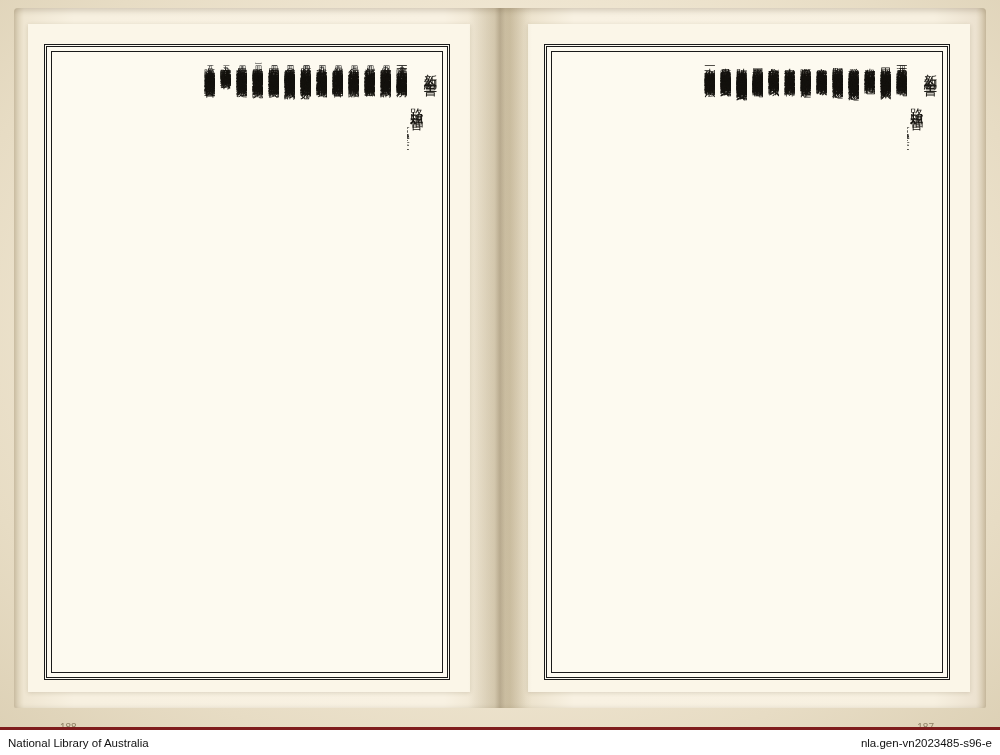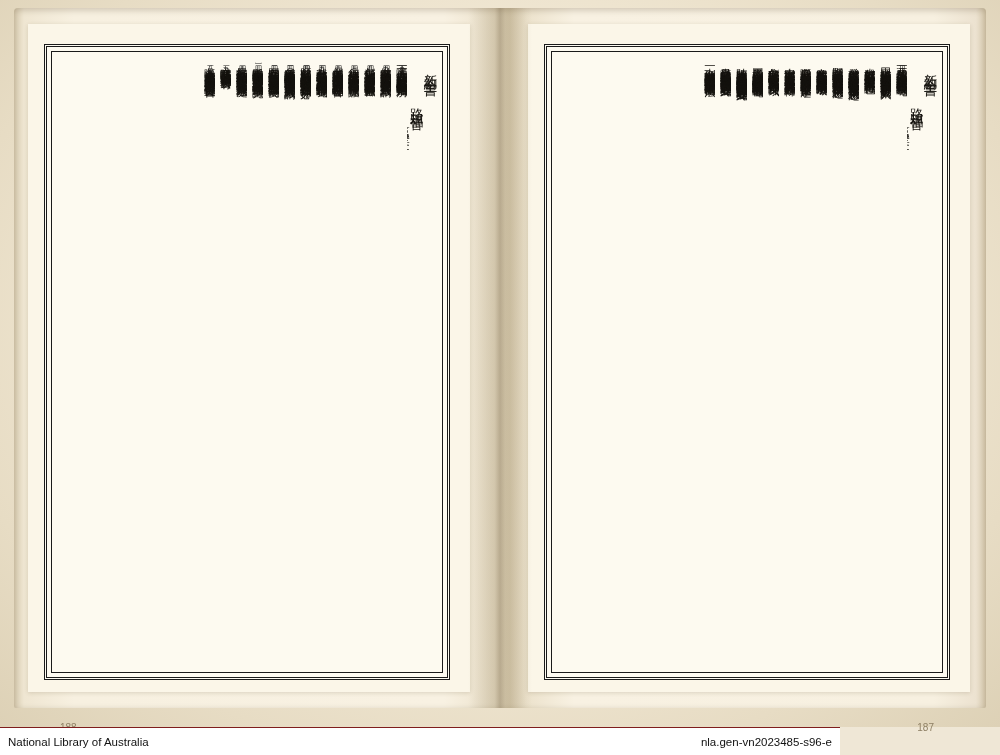--- a/index.html
+++ b/index.html
@@ -120,23 +120,23 @@
     font-size: 10px;
     color: #8d7f63;
     font-family: "Liberation Sans", sans-serif;
   }
   .folio-left  { left: 60px; }
   .folio-right { right: 66px; }
 
   
   .credit {
     position: absolute;
-    left: 0; bottom: 0; width: 840px; height: 28px;
+    left: 0; bottom: 0; width: 1000px; height: 28px;
     background: #ffffff;
-    border-top: 1px solid #7f1d1d;
+    border-top: 3px solid #7f1d1d;
     display: flex;
     align-items: center;
     justify-content: space-between;
     box-sizing: border-box;
     padding: 0 8px;
     font-family: "Liberation Sans", sans-serif;
     font-size: 11.5px;
     color: #111;
   }
   .credit .right { color: #111; }

